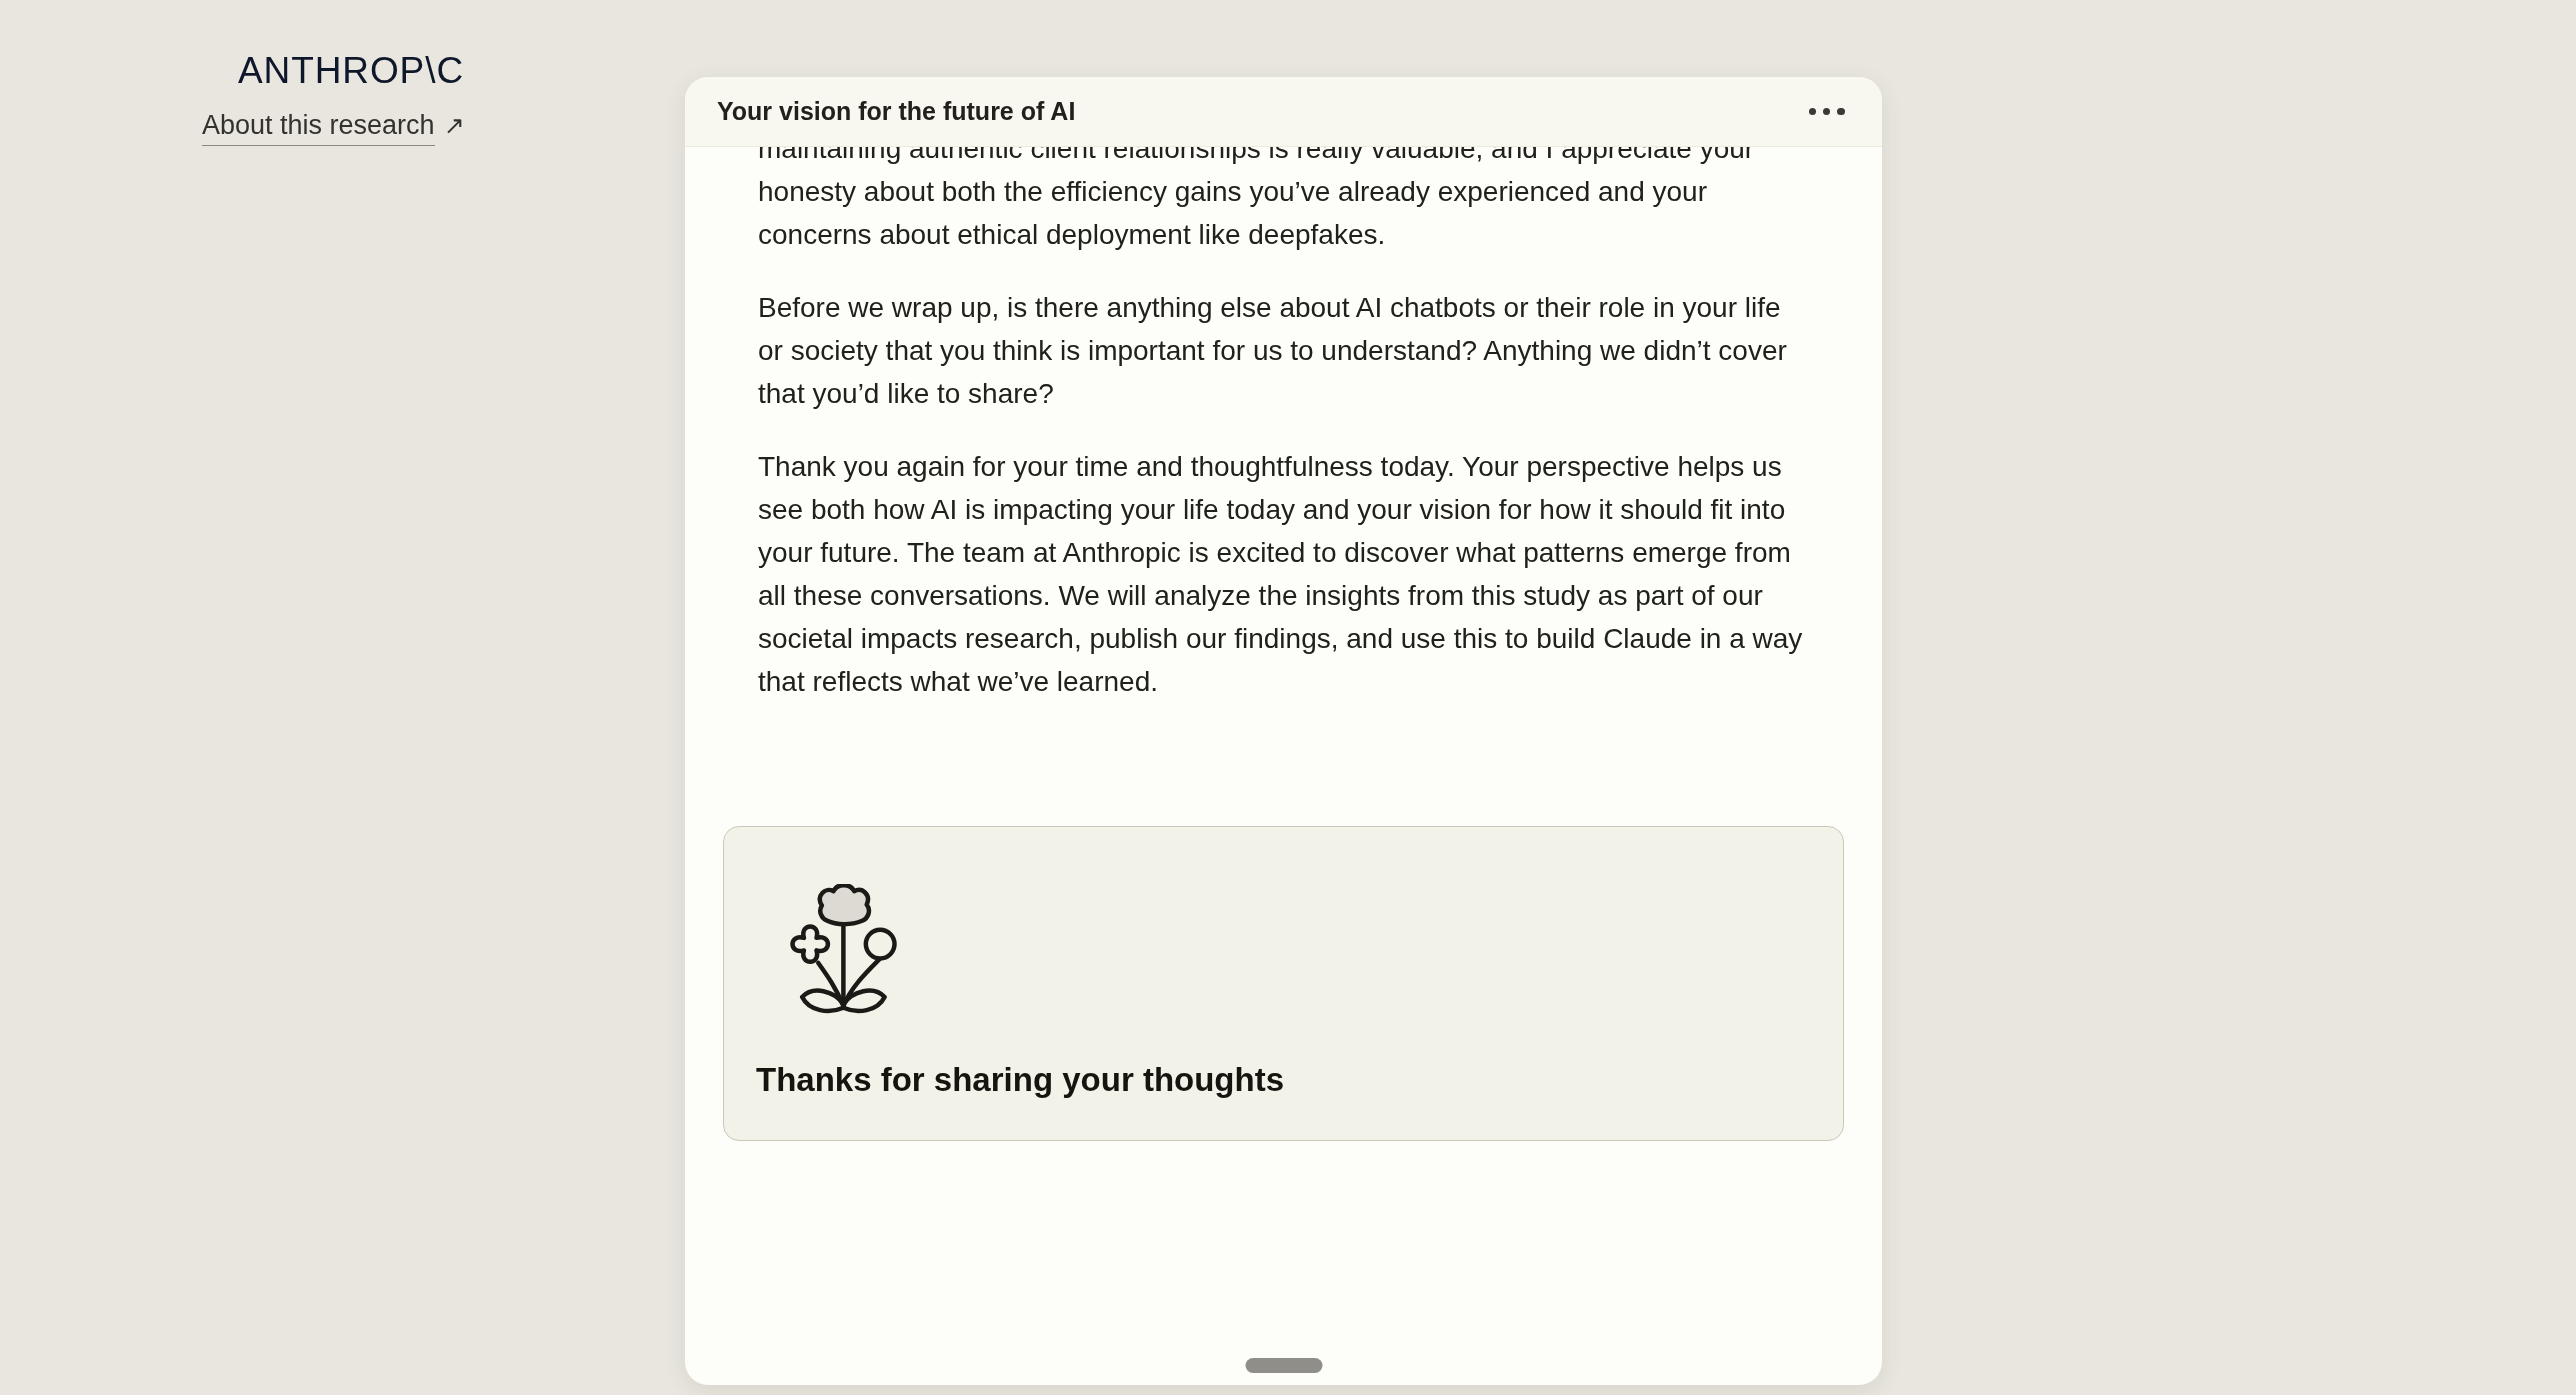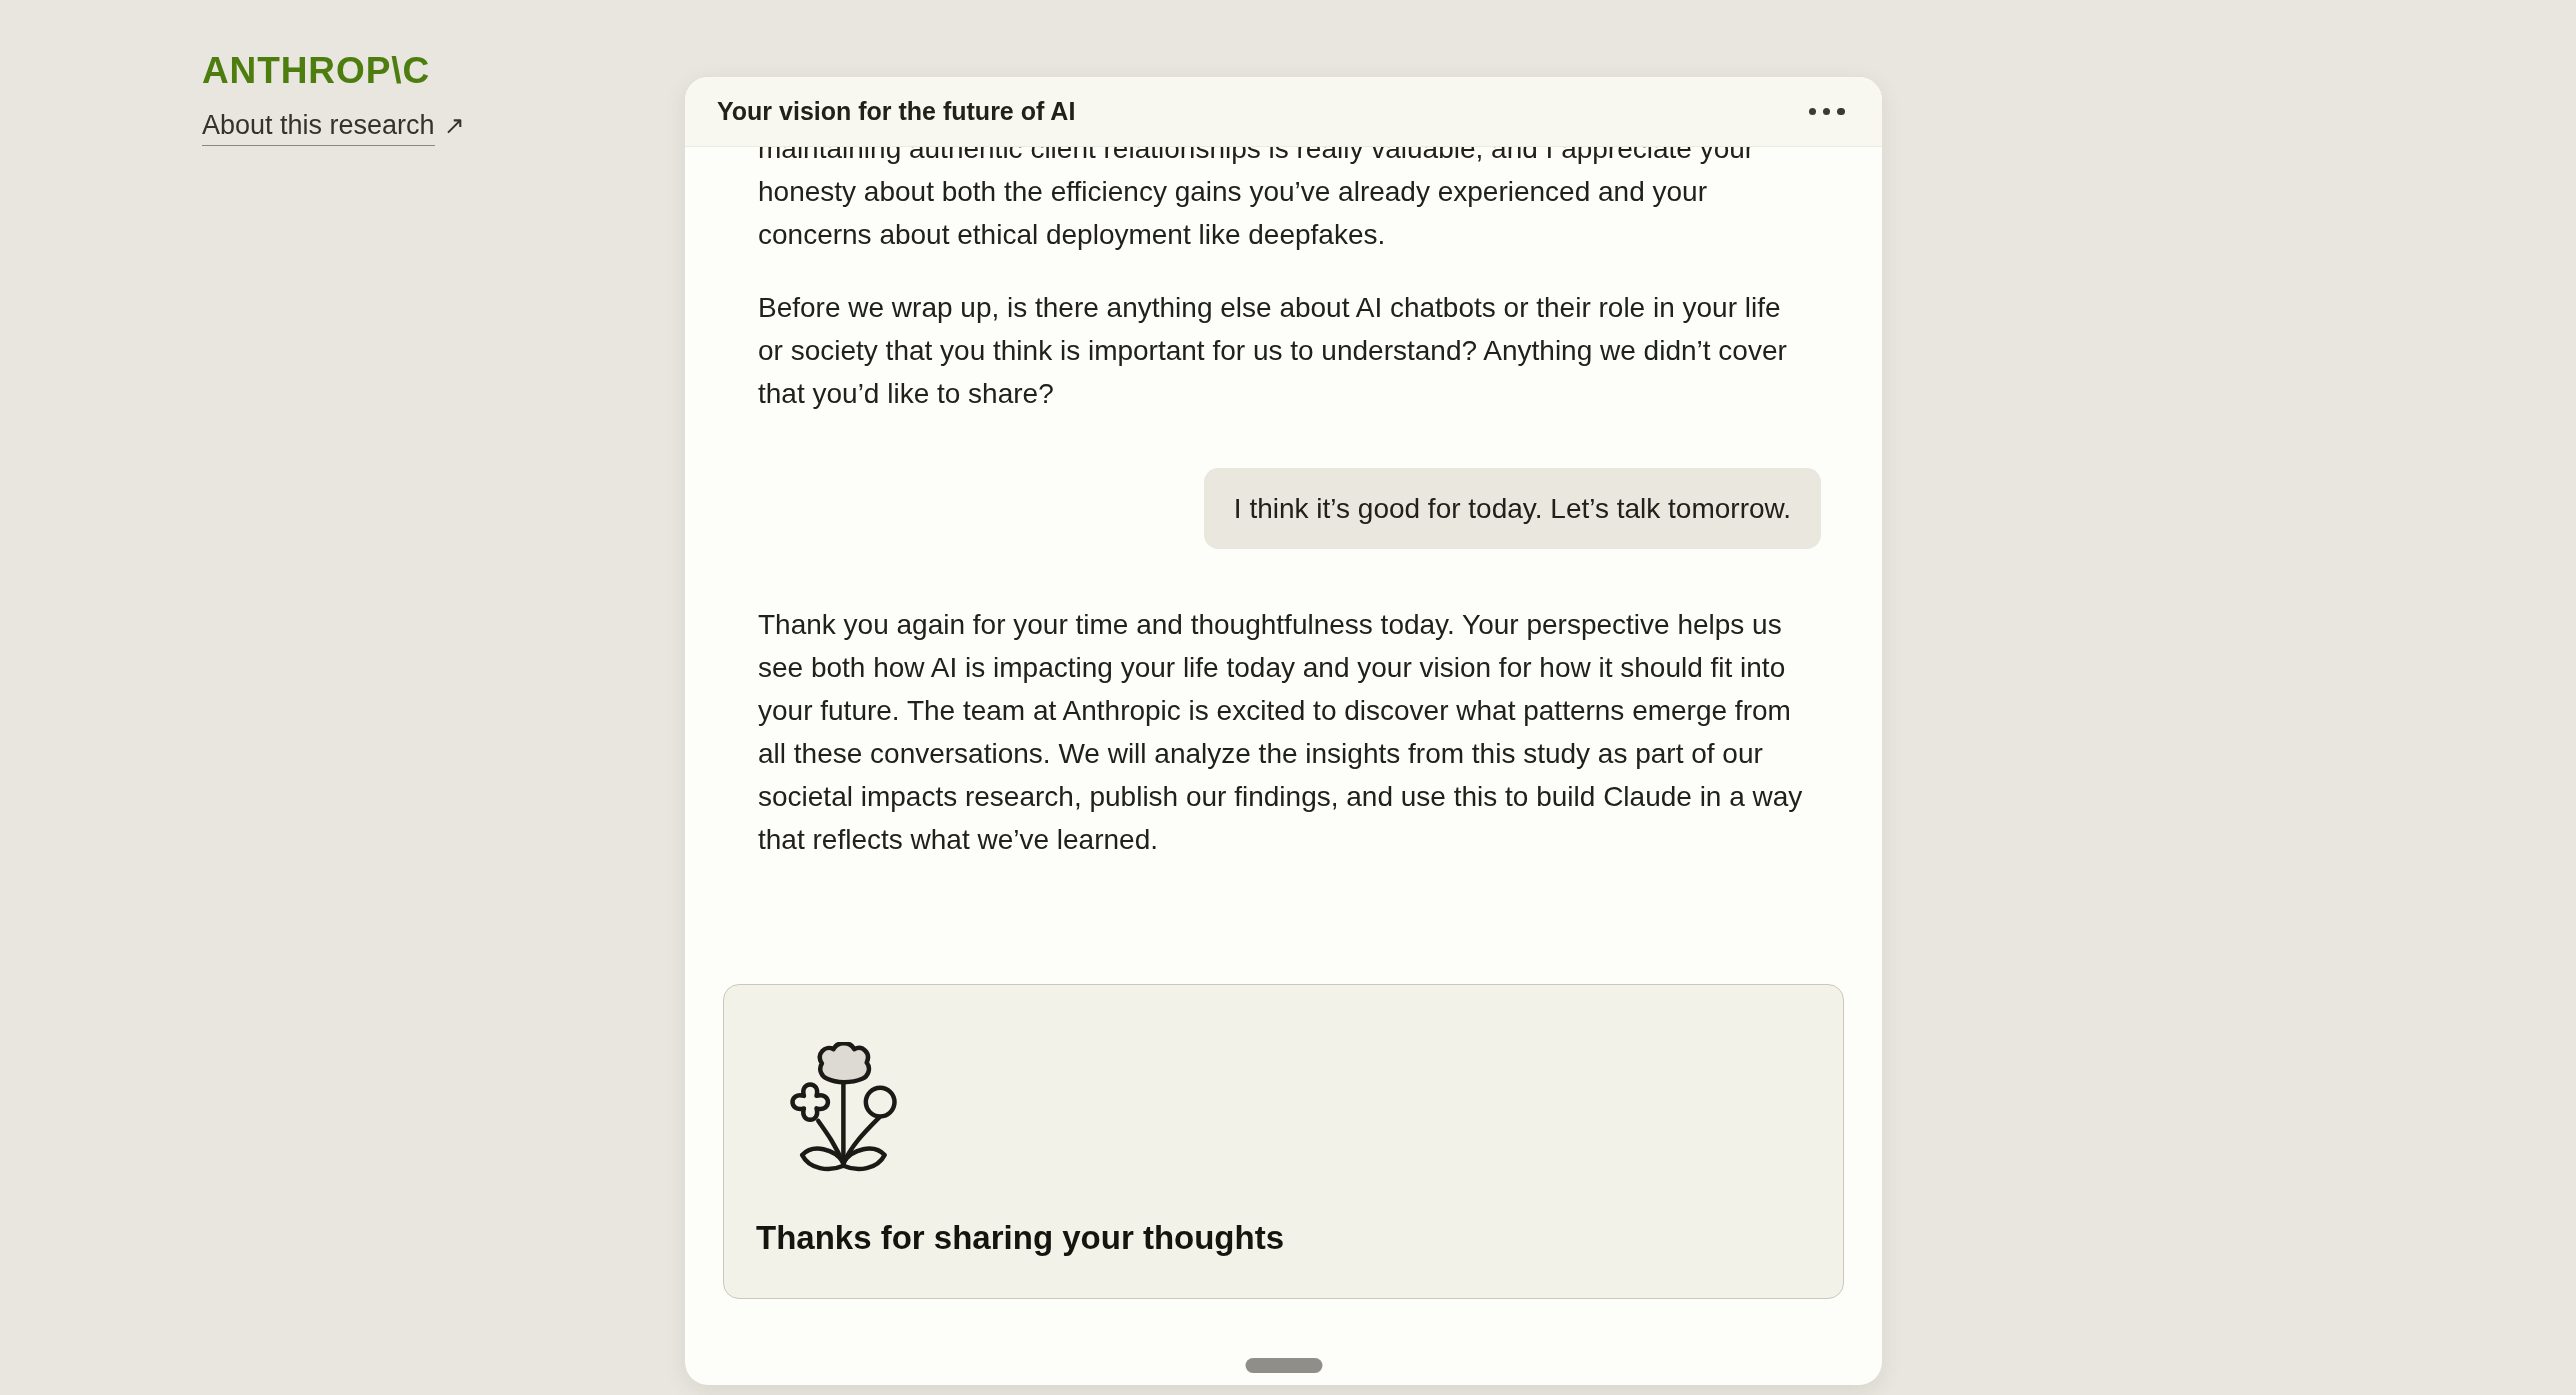--- a/index.html
+++ b/index.html
@@ -5,21 +5,21 @@
   html,body{margin:0;padding:0;}
   body{
     width:2576px;height:1395px;
     background:#e8e6de;
     font-family:"Liberation Sans", sans-serif;
     position:relative;overflow:hidden;
     -webkit-font-smoothing:antialiased;
   }
   
   .brand{position:absolute;left:202px;top:50px;}
-  .logo{font-size:37px;font-weight:700;letter-spacing:0.9px;color:#4d7c0f;}
+  .logo{font-size:37px;font-weight:400;letter-spacing:0.9px;color:#0f172a;margin-left:36px;}
   .about{margin-top:18px;font-size:27px;color:#33322d;cursor:pointer;display:flex;align-items:baseline;}
   .about-text{border-bottom:1.8px solid #8b897f;padding-bottom:3.6px;}
   .arrow{margin-left:9px;font-size:25px;color:#33322d;}
   
   .card{
     position:absolute;left:685px;top:77px;width:1197px;height:1308px;
     background:#fdfdfa;border-radius:23px;
     box-shadow:0 5.4px 21.5px rgba(70,66,52,0.10);
     overflow:hidden;
   }
@@ -74,23 +74,20 @@
       <span class="dot"></span>
       <span class="dot"></span>
       <span class="dot"></span>
     </button>
   </div>
 
   <div class="chat-scroll">
     <p class="msg clipped">maintaining authentic client relationships is really valuable, and I appreciate your honesty about both the efficiency gains you’ve already experienced and your concerns about ethical deployment like deepfakes.</p>
     <p class="msg">Before we wrap up, is there anything else about AI chatbots or their role in your life or society that you think is important for us to understand? Anything we didn’t cover that you’d like to share?</p>
 
-    <div class="user-row">
-      <div class="bubble">I think it’s good for today. Let’s talk tomorrow.</div>
-    </div>
 
     <p class="msg">Thank you again for your time and thoughtfulness today. Your perspective helps us see both how AI is impacting your life today and your vision for how it should fit into your future. The team at Anthropic is excited to discover what patterns emerge from all these conversations. We will analyze the insights from this study as part of our societal impacts research, publish our findings, and use this to build Claude in a way that reflects what we’ve learned.</p>
 
     <div class="panel">
       <svg class="flower" viewBox="0 0 126 146" fill="none" stroke="#1b1a16" stroke-width="5" stroke-linecap="round" stroke-linejoin="round">
         <path d="M64 40 L64 136"></path>
         <path d="M64 136 C 56 116, 46 102, 36 88"></path>
         <path d="M64 136 C 72 116, 88 100, 104 84"></path>
         <path d="M64 138 C 48 145, 26 142, 18 126 C 30 113, 54 119, 64 134 Z"></path>
         <path d="M64 138 C 80 145, 102 142, 110 126 C 98 113, 74 119, 64 134 Z"></path>

